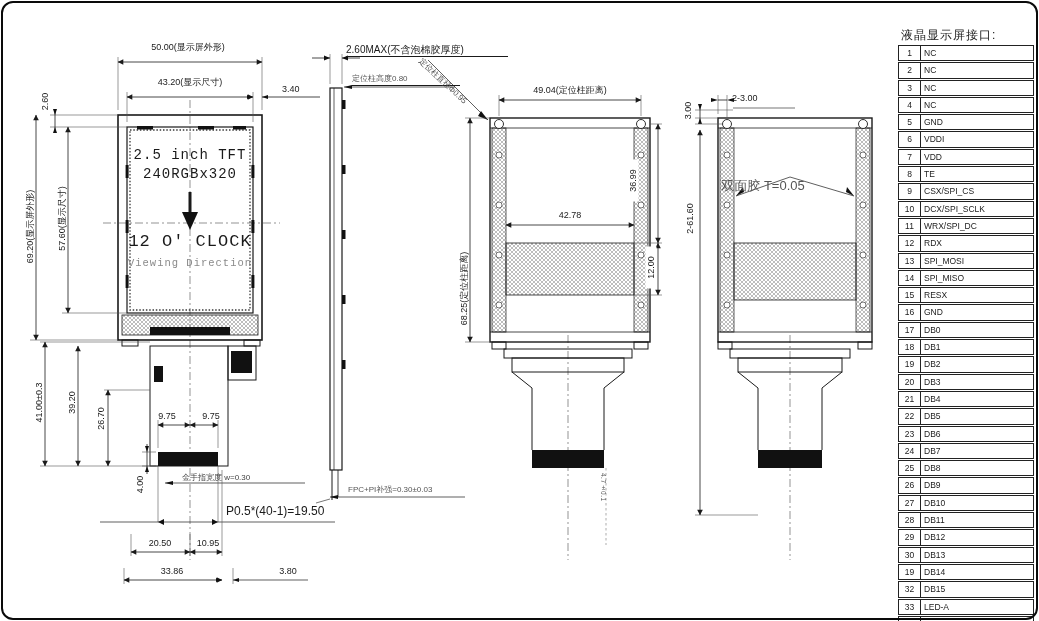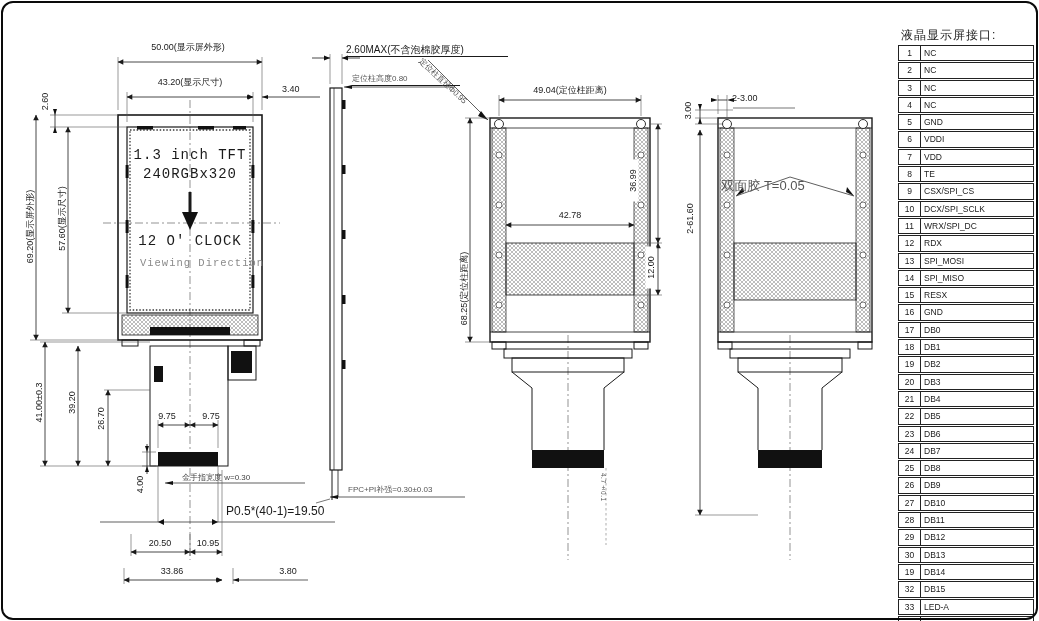--- a/index.html
+++ b/index.html
@@ -256,24 +256,24 @@
     <line x1="700" y1="130" x2="700" y2="515" stroke-width="0.8" marker-start="url(#ar)" marker-end="url(#ar)"></line>
   </g>
 </svg>
 
 <div class="lbl" style="left:116px;top:42px;width:144px;">50.00(显示屏外形)</div>
 <div class="lbl" style="left:127px;top:77px;width:126px;">43.20(显示尺寸)</div>
 <div class="lbl" style="left:282px;top:84px;width:40px;text-align:left;">3.40</div>
 <div class="lbl rl" style="left:27px;top:96px;width:36px;">2.60</div>
 <div class="lbl rl" style="left:-22px;top:221px;width:104px;">69.20(显示屏外形)</div>
 <div class="lbl rl" style="left:18px;top:213px;width:88px;">57.60(显示尺寸)</div>
-<div class="lbl screen-txt" style="left:127px;top:150px;width:126px;font-size:14px;">1.3 inch TFT</div>
+<div class="lbl screen-txt" style="left:127px;top:150px;width:126px;font-size:14px;">2.5 inch TFT</div>
 <div class="lbl screen-txt" style="left:127px;top:169px;width:126px;font-size:14px;">240RGBx320</div>
-<div class="lbl screen-txt" style="left:127px;top:236px;width:126px;font-size:14px;">12 O' CLOCK</div>
-<div class="lbl screen-txt grey" style="left:139px;top:258px;width:126px;font-size:10.5px;">Viewing Direction</div>
+<div class="lbl screen-txt" style="left:127px;top:236px;width:126px;font-size:17px;">12 O' CLOCK</div>
+<div class="lbl screen-txt grey" style="left:127px;top:258px;width:126px;font-size:10.5px;">Viewing Direction</div>
 <div class="lbl rl" style="left:4px;top:397px;width:70px;">41.00±0.3</div>
 <div class="lbl rl" style="left:50px;top:397px;width:44px;">39.20</div>
 <div class="lbl rl" style="left:79px;top:413px;width:44px;">26.70</div>
 <div class="lbl" style="left:148px;top:411px;width:38px;">9.75</div>
 <div class="lbl" style="left:192px;top:411px;width:38px;">9.75</div>
 <div class="lbl rl" style="left:122px;top:479px;width:36px;">4.00</div>
 <div class="lbl small" style="left:182px;top:472px;width:125px;text-align:left;color:#444;">金手指宽度 w=0.30</div>
 <div class="lbl" style="left:226px;top:506px;width:112px;font-size:12px;text-align:left;">P0.5*(40-1)=19.50</div>
 <div class="lbl" style="left:129px;top:538px;width:62px;">20.50</div>
 <div class="lbl" style="left:186px;top:538px;width:44px;">10.95</div>

